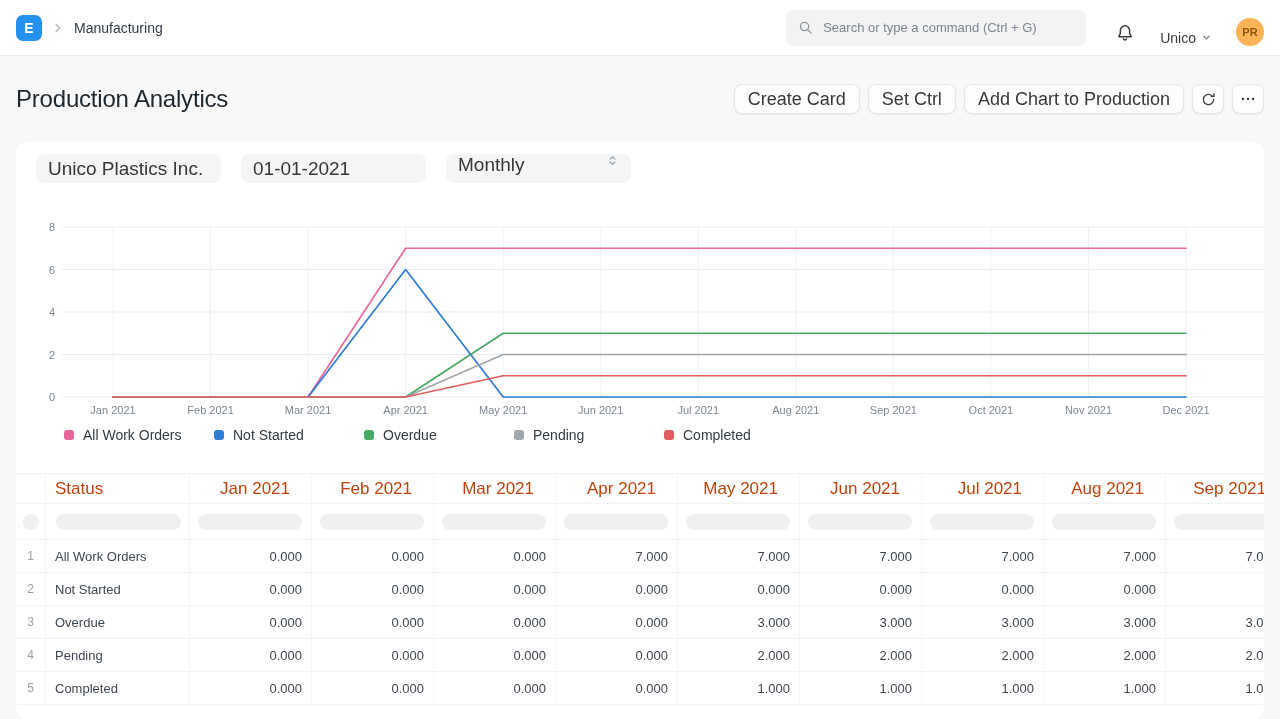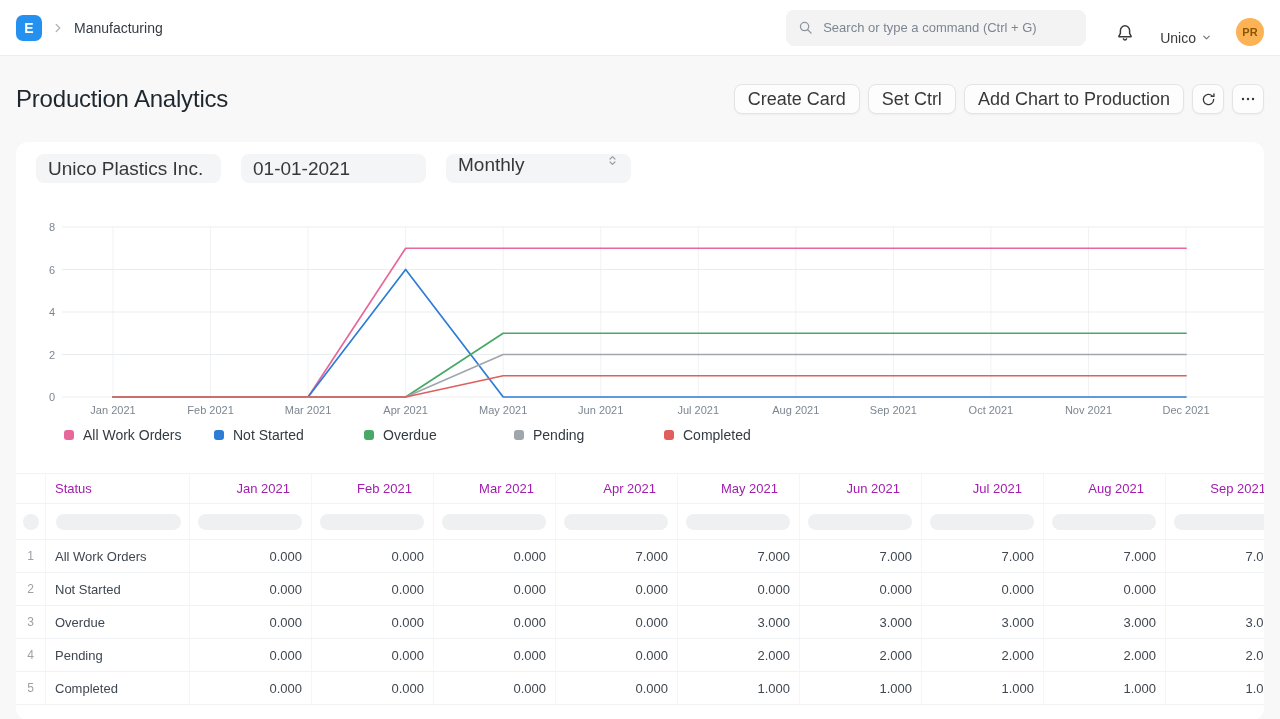--- a/index.html
+++ b/index.html
@@ -46,21 +46,21 @@
     color:#333b42;cursor:pointer}
   .dot{width:10px;height:10px;border-radius:3px;flex:none}
   
   .datatable{margin-top:30px;border-top:1px solid #f0f2f4;width:1272px}
   .tr{display:flex;border-bottom:1px solid #f0f2f4}
   .cell{border-right:1px solid #f4f6f7;display:flex;align-items:center;flex:none}
   .c-idx{width:30px;justify-content:center;color:#9aa1a8;font-size:12px}
   .c-status{width:144px;padding-left:9px}
   .c-num{width:122px;justify-content:flex-end;padding-right:9px;font-variant-numeric:tabular-nums}
   .th-row{height:30px}
-  .th-row .cell{color:#a21caf;font-size:13px}
+  .th-row .cell{color:#c2410c;font-size:17px}
   .th-row .c-num{padding-right:21px}
   .f-row{height:36px}
   .pill{height:16px;border-radius:8px;background:#eef0f2;cursor:text}
   .c-idx .pill{width:16px}
   .c-status .pill{flex:1;margin:0 8px 0 1px}
   .c-num .pill{flex:1;margin-left:8px}
   .d-row{height:33px;color:#3f4750;font-size:13px}
 </style>
 </head>
 <body>

